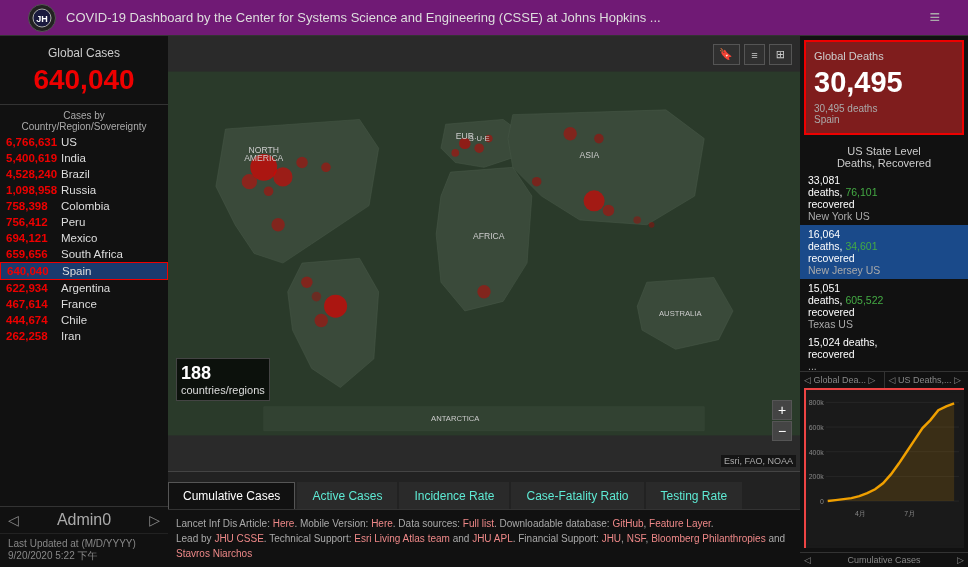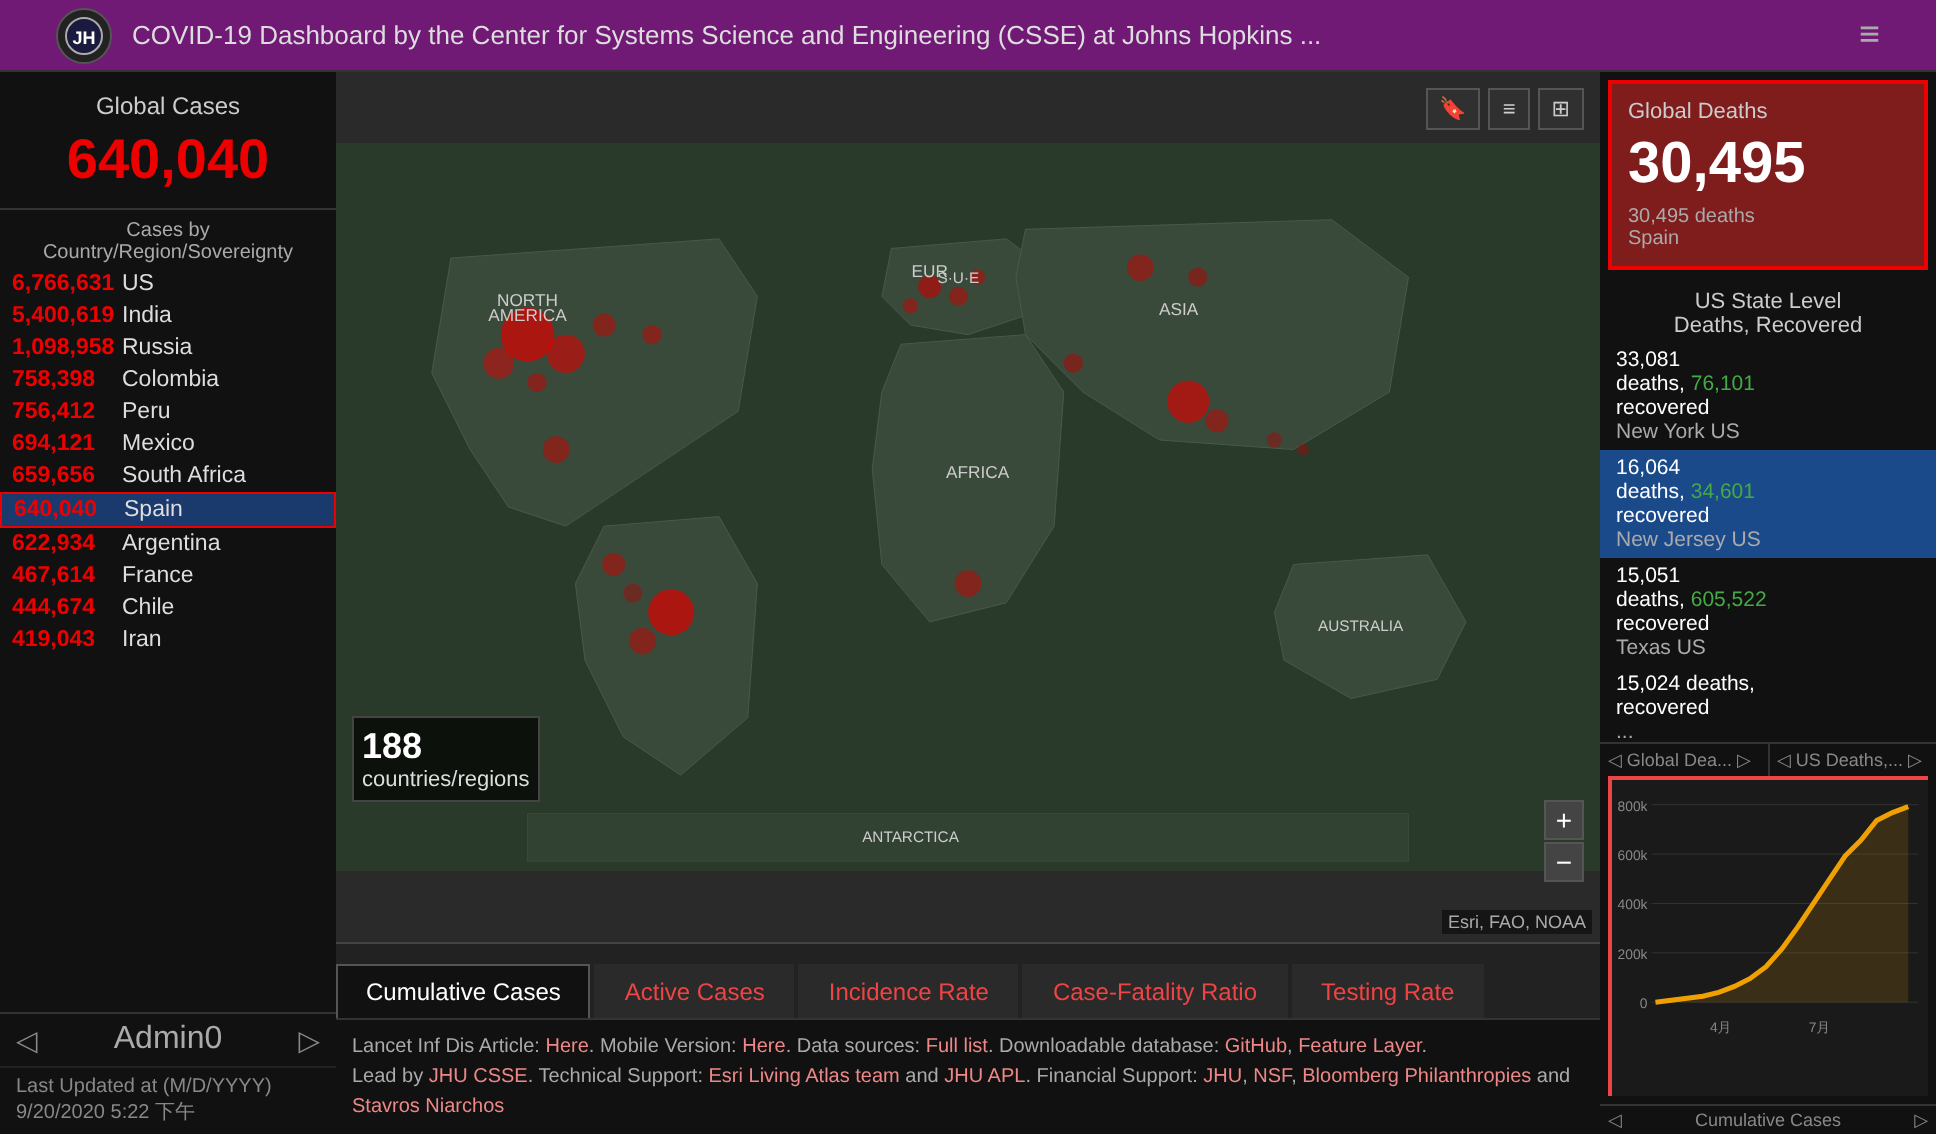--- a/index.html
+++ b/index.html
@@ -180,21 +180,21 @@
       display: flex;
       background: #222;
       border-top: 1px solid #444;
       height: 38px;
       align-items: flex-end;
     }
     .tab-item {
       padding: 6px 14px;
       font-size: 12px;
       cursor: pointer;
-      color: #ef4444;
+      color: #5eead4;
       border: 1px solid transparent;
       border-bottom: none;
       margin-bottom: 0;
       background: #2a2a2a;
       margin-right: 2px;
     }
     .tab-item.active {
       background: #111;
       color: #fff;
       border-color: #555;
@@ -339,20 +339,24 @@
     <div class="sidebar-list">
       <div class="sidebar-item">
         <span class="sidebar-item-count">6,766,631</span>
         <span class="sidebar-item-name">US</span>
       </div>
       <div class="sidebar-item">
         <span class="sidebar-item-count">5,400,619</span>
         <span class="sidebar-item-name">India</span>
       </div>
       <div class="sidebar-item">
+        <span class="sidebar-item-count">4,528,240</span>
+        <span class="sidebar-item-name">Brazil</span>
+      </div>
+      <div class="sidebar-item">
         <span class="sidebar-item-count">1,098,958</span>
         <span class="sidebar-item-name">Russia</span>
       </div>
       <div class="sidebar-item">
         <span class="sidebar-item-count">758,398</span>
         <span class="sidebar-item-name">Colombia</span>
       </div>
       <div class="sidebar-item">
         <span class="sidebar-item-count">756,412</span>
         <span class="sidebar-item-name">Peru</span>
@@ -375,21 +379,21 @@
       </div>
       <div class="sidebar-item">
         <span class="sidebar-item-count">467,614</span>
         <span class="sidebar-item-name">France</span>
       </div>
       <div class="sidebar-item">
         <span class="sidebar-item-count">444,674</span>
         <span class="sidebar-item-name">Chile</span>
       </div>
       <div class="sidebar-item">
-        <span class="sidebar-item-count">419,043</span>
+        <span class="sidebar-item-count">262,258</span>
         <span class="sidebar-item-name">Iran</span>
       </div>
     </div>
     <div class="sidebar-nav">
       <span class="sidebar-nav-btn">◁</span>
       <span class="sidebar-nav-label">Admin0</span>
       <span class="sidebar-nav-btn">▷</span>
     </div>
     <div class="sidebar-footer">
       <div>Last Updated at (M/D/YYYY)</div>

